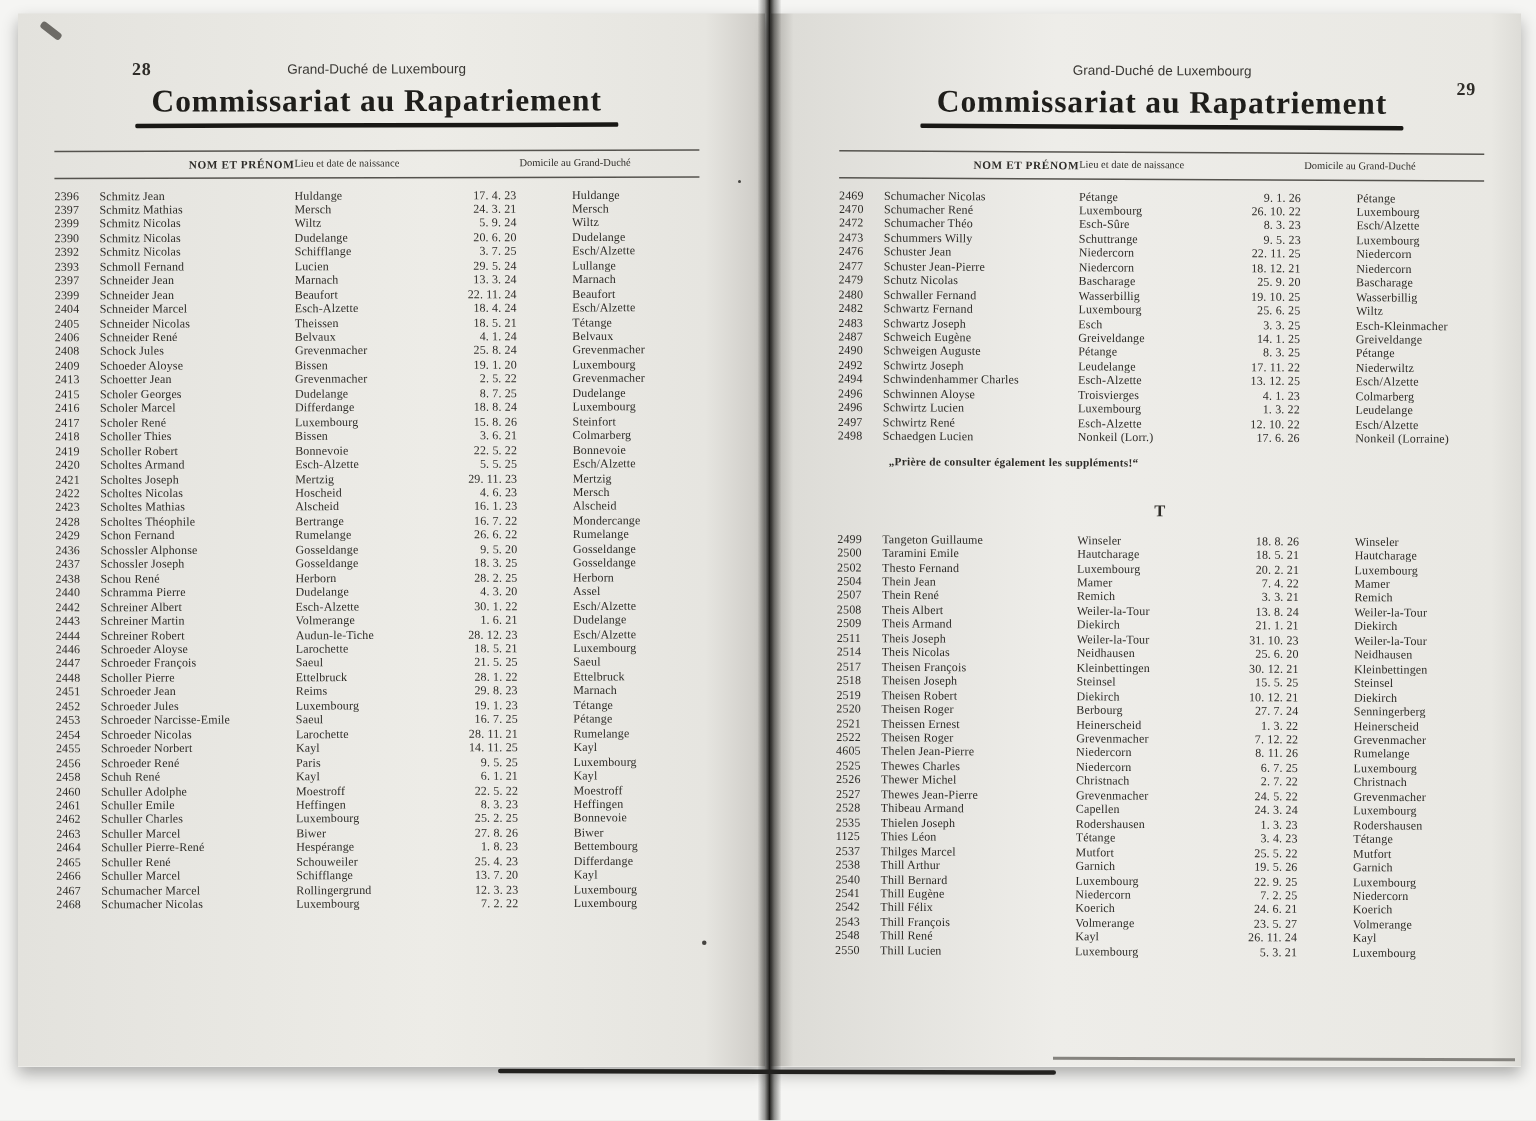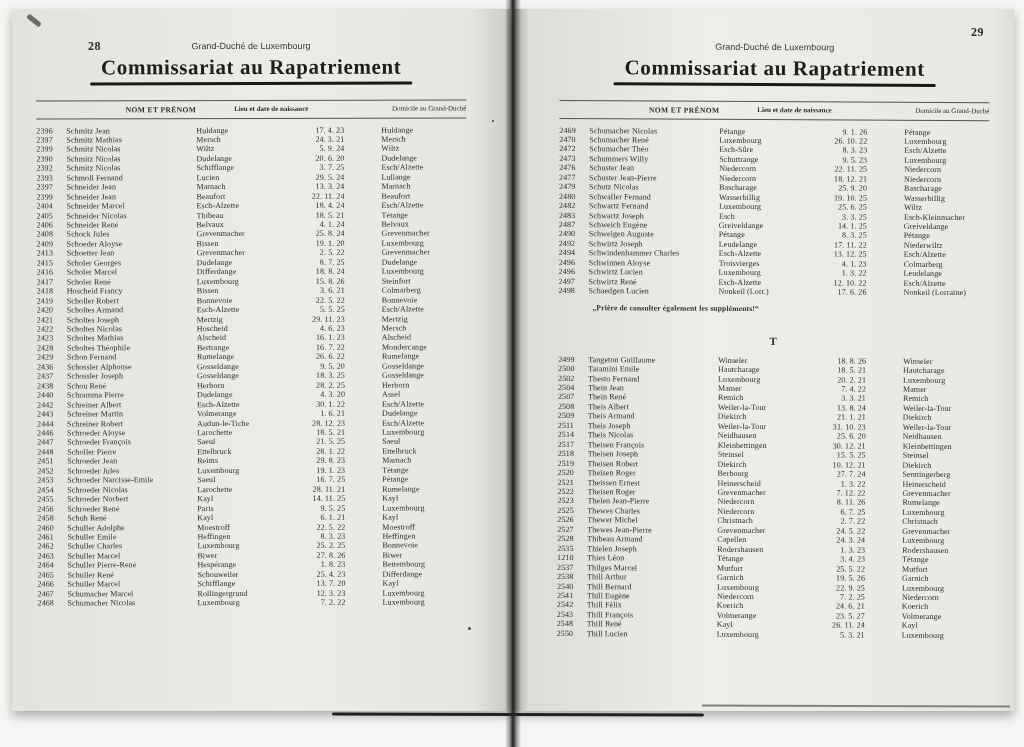--- a/index.html
+++ b/index.html
@@ -16,29 +16,29 @@
   .edge-line-2{position:absolute;left:702px;top:705px;width:308px;height:2px;background:#85837e;transform:rotate(.2deg);}
   .speck{position:absolute;background:#454440;border-radius:50%;}
   .speck.s1{left:26px;top:18px;width:16px;height:5px;border-radius:2px;transform:rotate(38deg);background:#6d6b66;}
   .speck.s2{left:468px;top:627px;width:3px;height:3px;}
   .speck.s3{left:492px;top:120px;width:2px;height:2px;}
   .content{position:absolute;left:24px;top:0;width:430px;}
   .page-right .content{left:46px;transform:rotate(.3deg);transform-origin:top left;}
   .page-left .content{transform:rotate(-.15deg);transform-origin:top center;}
   .pageno{position:absolute;font-size:12px;font-weight:bold;letter-spacing:.5px;margin-left:34px;}
   .page-left .pageno{left:42px;top:30px;}
-  .page-right .pageno{right:30px;top:16px;}
+  .page-right .pageno{right:30px;top:43px;}
   .running-head{padding-top:32px;text-align:center;font-family:"Liberation Sans",sans-serif;font-size:9px;color:#3a3834;}
   .title{margin:4px 0 0;text-align:center;font-size:21px;font-weight:bold;letter-spacing:.6px;color:#1f1e1b;}
   .title-rule{height:2.5px;background:#191815;width:322px;margin:2px auto 0;border-radius:1px;}
   .thead{margin-top:15px;border-top:1px solid #55534e;border-bottom:1px solid #55534e;
          padding:4px 0;display:grid;grid-template-columns:30px 130px 92px 58px 1fr;}
   .thead .h-nom{grid-column:1/3;text-align:right;font-weight:bold;font-size:7.5px;letter-spacing:.4px;}
-  .thead .h-lieu{grid-column:3/5;text-align:center;font-size:7px;font-weight:bold;}
-  .thead .h-dom{grid-column:5/6;text-align:right;font-size:7px;}
+  .thead .h-lieu{grid-column:3/5;text-align:left;font-size:7px;}
+  .thead .h-dom{grid-column:5/6;text-align:left;font-size:7px;}
   .tbody{margin-top:7px;}
   .row{display:grid;grid-template-columns:30px 130px 92px 58px 1fr;line-height:9.45px;font-size:8px;letter-spacing:.1px;}
   .c-num{white-space:nowrap;}
   .c-name{white-space:nowrap;overflow:hidden;}
   .c-place{white-space:nowrap;overflow:hidden;}
   .c-date{text-align:right;padding-right:2px;white-space:nowrap;}
   .c-dom{padding-left:35px;white-space:nowrap;overflow:hidden;}
   .note{margin-top:7px;padding-left:34px;font-weight:bold;font-size:7.5px;letter-spacing:.2px;}
   .section-letter{margin-top:22px;text-align:center;font-weight:bold;font-size:11px;}
   .sec-body{margin-top:9px;}
@@ -119,21 +119,21 @@
           <div class="row">
             <span class="c-num">2404</span>
             <span class="c-name">Schneider Marcel</span>
             <span class="c-place">Esch-Alzette</span>
             <span class="c-date">18. 4. 24</span>
             <span class="c-dom">Esch/Alzette</span>
           </div>
           <div class="row">
             <span class="c-num">2405</span>
             <span class="c-name">Schneider Nicolas</span>
-            <span class="c-place">Thibeau</span>
+            <span class="c-place">Theissen</span>
             <span class="c-date">18. 5. 21</span>
             <span class="c-dom">Tétange</span>
           </div>
           <div class="row">
             <span class="c-num">2406</span>
             <span class="c-name">Schneider René</span>
             <span class="c-place">Belvaux</span>
             <span class="c-date">4. 1. 24</span>
             <span class="c-dom">Belvaux</span>
           </div>
@@ -174,21 +174,21 @@
           </div>
           <div class="row">
             <span class="c-num">2417</span>
             <span class="c-name">Scholer René</span>
             <span class="c-place">Luxembourg</span>
             <span class="c-date">15. 8. 26</span>
             <span class="c-dom">Steinfort</span>
           </div>
           <div class="row">
             <span class="c-num">2418</span>
-            <span class="c-name">Hoscheid Francy</span>
+            <span class="c-name">Scholler Thies</span>
             <span class="c-place">Bissen</span>
             <span class="c-date">3. 6. 21</span>
             <span class="c-dom">Colmarberg</span>
           </div>
           <div class="row">
             <span class="c-num">2419</span>
             <span class="c-name">Scholler Robert</span>
             <span class="c-place">Bonnevoie</span>
             <span class="c-date">22. 5. 22</span>
             <span class="c-dom">Bonnevoie</span>
@@ -662,21 +662,21 @@
             <span class="c-dom">Heinerscheid</span>
           </div>
           <div class="row">
             <span class="c-num">2522</span>
             <span class="c-name">Theisen Roger</span>
             <span class="c-place">Grevenmacher</span>
             <span class="c-date">7. 12. 22</span>
             <span class="c-dom">Grevenmacher</span>
           </div>
           <div class="row">
-            <span class="c-num">2523</span>
+            <span class="c-num">4605</span>
             <span class="c-name">Thelen Jean-Pierre</span>
             <span class="c-place">Niedercorn</span>
             <span class="c-date">8. 11. 26</span>
             <span class="c-dom">Rumelange</span>
           </div>
           <div class="row">
             <span class="c-num">2525</span>
             <span class="c-name">Thewes Charles</span>
             <span class="c-place">Niedercorn</span>
             <span class="c-date">6. 7. 25</span>
@@ -704,21 +704,21 @@
             <span class="c-dom">Luxembourg</span>
           </div>
           <div class="row">
             <span class="c-num">2535</span>
             <span class="c-name">Thielen Joseph</span>
             <span class="c-place">Rodershausen</span>
             <span class="c-date">1. 3. 23</span>
             <span class="c-dom">Rodershausen</span>
           </div>
           <div class="row">
-            <span class="c-num">1210</span>
+            <span class="c-num">1125</span>
             <span class="c-name">Thies Léon</span>
             <span class="c-place">Tétange</span>
             <span class="c-date">3. 4. 23</span>
             <span class="c-dom">Tétange</span>
           </div>
           <div class="row">
             <span class="c-num">2537</span>
             <span class="c-name">Thilges Marcel</span>
             <span class="c-place">Mutfort</span>
             <span class="c-date">25. 5. 22</span>

